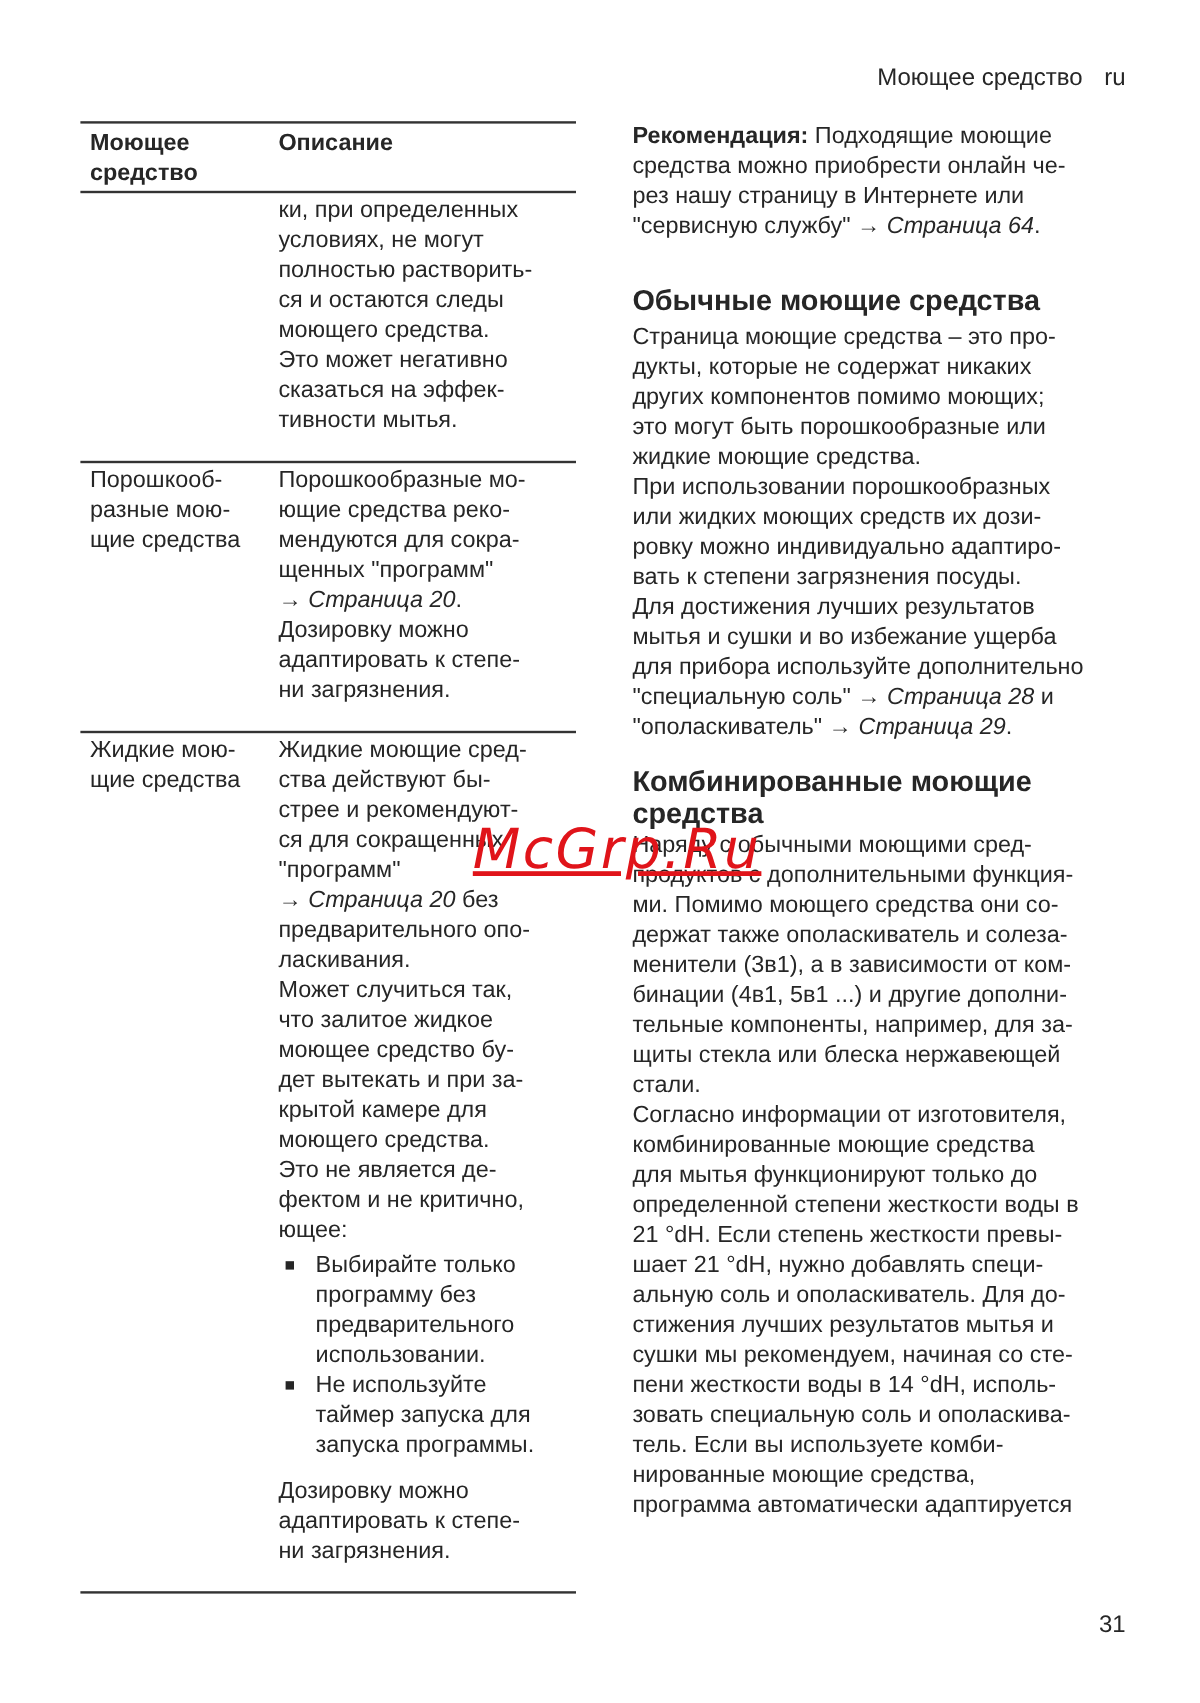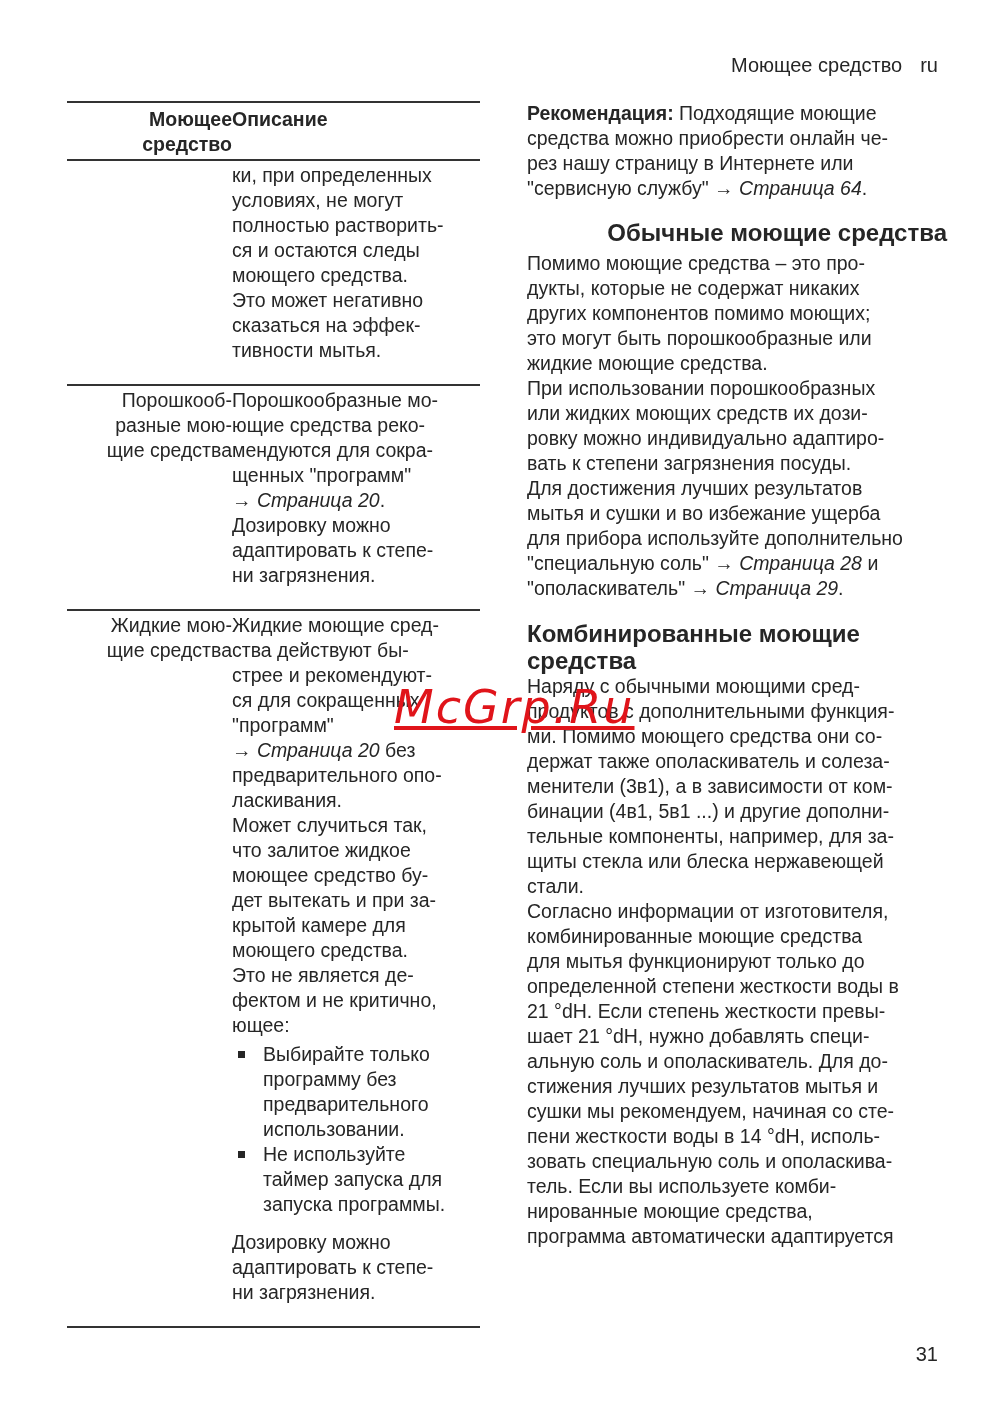--- a/index.html
+++ b/index.html
@@ -13,21 +13,21 @@
   }
   .header .lang { font-weight: normal; margin-left: 18px; }
 
   
   .table {
     position: absolute; left: 67px; top: 101px; width: 413px;
     border-top: 2px solid #333; border-bottom: 2px solid #333;
   }
   .row { display: flex; border-top: 2px solid #333; }
   .row.head { border-top: none; }
-  .cell-a { width: 165px; padding-left: 8px; box-sizing: border-box; text-align: right; }
+  .cell-a { width: 165px; padding-left: 8px; box-sizing: border-box; }
   .cell-b { flex: 1; }
   .row.head .cell-a, .row.head .cell-b {
     font-weight: bold; font-size: 19.5px; line-height: 25px; padding-top: 4px; padding-bottom: 4px;
   }
   .row.head { height: 56px; }
   .txt { font-size: 19.5px; line-height: 25px; }
   .row .cell-a.txt, .row .cell-b.txt { padding-top: 2px; padding-bottom: 21px; }
   .line { display: block; white-space: nowrap; }
   .ital { font-style: italic; }
   .bullets { margin: 4px; padding: 0; list-style: none; }
@@ -39,21 +39,21 @@
 
   
   .right {
     position: absolute; left: 527px; top: 101px; width: 420px;
     font-size: 19.5px; line-height: 25px;
   }
   .right .bold { font-weight: bold; }
   .h2 {
     font-weight: bold; font-size: 24px; line-height: 27px; color: #262626; margin: 0;
   }
-  .h2.first { margin-top: 18px; margin-bottom: 5px; text-align: right; }
+  .h2.first { margin-top: 36px; margin-bottom: 5px; }
   .h2.second { margin-top: 19px; margin-bottom: 0px; }
 
   .pagenum { position: absolute; right: 62px; top: 1343px; font-size: 20px; }
 
   .watermark {
     position: absolute; left: 394px; top: 680px;
     font-family: "DejaVu Sans", sans-serif; font-style: italic;
     font-size: 46px; color: #e0141a; letter-spacing: 2px; white-space: nowrap; text-decoration: underline;
   }
 </style>
@@ -154,21 +154,21 @@
 <div class="right">
   <div>
     <span class="line"><span class="bold">Рекомендация:</span><span> Подходящие моющие</span></span>
     <span class="line">средства можно приобрести онлайн че-</span>
     <span class="line">рез нашу страницу в Интернете или</span>
     <span class="line"><span>"сервисную службу" → </span><span class="ital">Страница 64</span><span>.</span></span>
   </div>
 
   <h2 class="h2 first">Обычные моющие средства</h2>
   <div>
-    <span class="line">Помимо моющие средства – это про-</span>
+    <span class="line">Страница моющие средства – это про-</span>
     <span class="line">дукты, которые не содержат никаких</span>
     <span class="line">других компонентов помимо моющих;</span>
     <span class="line">это могут быть порошкообразные или</span>
     <span class="line">жидкие моющие средства.</span>
     <span class="line">При использовании порошкообразных</span>
     <span class="line">или жидких моющих средств их дози-</span>
     <span class="line">ровку можно индивидуально адаптиро-</span>
     <span class="line">вать к степени загрязнения посуды.</span>
     <span class="line">Для достижения лучших результатов</span>
     <span class="line">мытья и сушки и во избежание ущерба</span>

